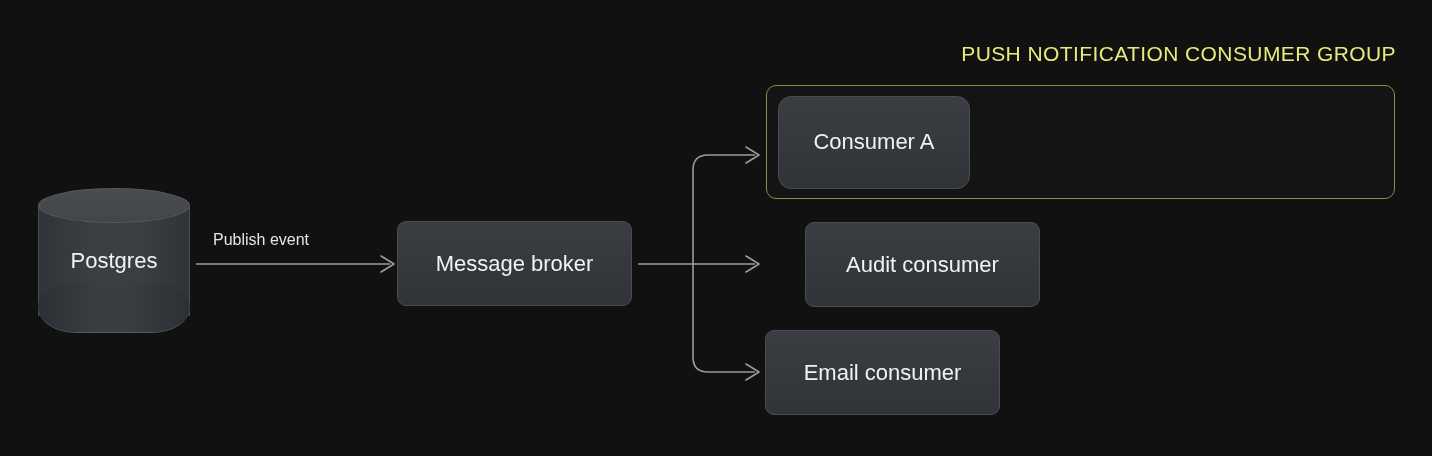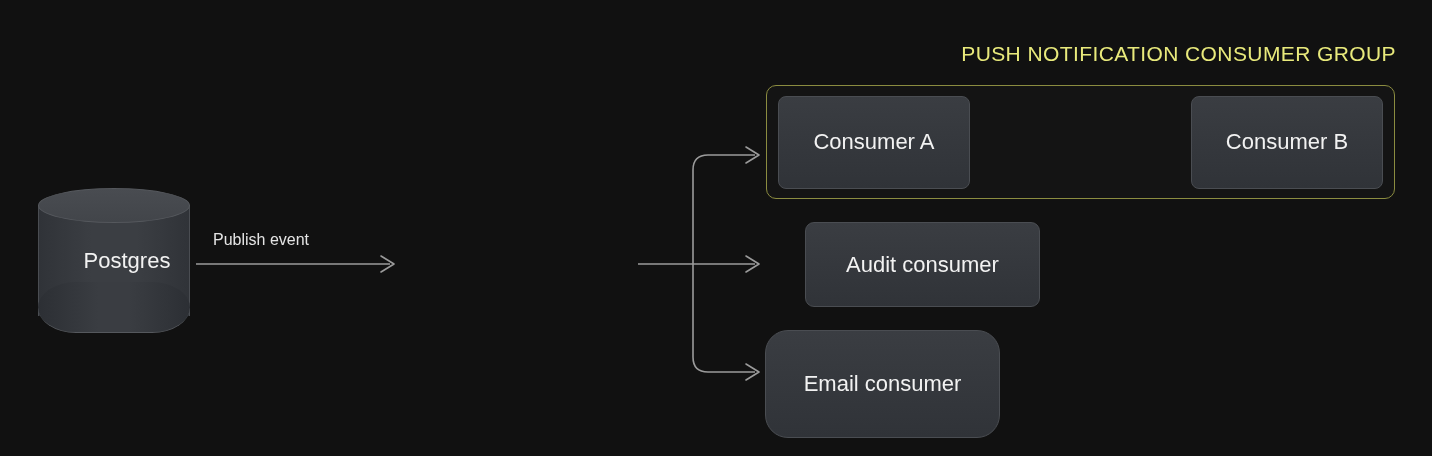--- a/index.html
+++ b/index.html
@@ -61,21 +61,21 @@
     display: flex;
     align-items: center;
     justify-content: center;
     font-size: 22px;
     font-weight: 400;
     white-space: nowrap;
   }
   .consumer-node {
     width: 192px;
     height: 93px;
-    border-radius: 8px;
+    border-radius: 13px;
   }
   .broker-node {
     position: absolute;
     left: 397px;
     top: 221px;
     width: 235px;
     height: 85px;
   }
   .audit-node {
     position: absolute;
@@ -83,22 +83,21 @@
     top: 222px;
     width: 235px;
     height: 85px;
     margin-left: 40px;
   }
   .email-node {
     position: absolute;
     left: 765px;
     top: 330px;
     width: 235px;
-    height: 108px;
-    border-radius: 23px;
+    height: 85px;
   }
 
   
   .cylinder {
     position: absolute;
     left: 38px;
     top: 188px;
     width: 152px;
     height: 145px;
   }
@@ -140,21 +139,20 @@
     left: 0;
     top: 0;
     width: 152px;
     height: 145px;
     display: flex;
     align-items: center;
     justify-content: center;
     color: #f2f2f2;
     font-size: 22px;
     z-index: 3;
-    margin-left: 13px;
   }
 
   
   .edge-label {
     position: absolute;
     left: 213px;
     top: 231px;
     font-size: 16px;
     color: #e4e4e4;
     white-space: nowrap;
@@ -188,30 +186,30 @@
 
   <div class="cylinder">
     <div class="cyl-body"></div>
     <div class="cyl-bottom"></div>
     <div class="cyl-top"></div>
     <div class="cyl-label">Postgres</div>
   </div>
 
   <div class="edge-label">Publish event</div>
 
+  <div class="node broker-node">
+    <span>Message broker</span>
+  </div>
 
   <div class="group-title">PUSH NOTIFICATION CONSUMER GROUP</div>
   <div class="group-box">
     <div class="group-inner">
       <div class="node consumer-node">
         <span>Consumer A</span>
       </div>
-      <div class="node consumer-node">
-        <span>Consumer B</span>
-      </div>
     </div>
   </div>
 
   <div class="node audit-node">
     <span>Audit consumer</span>
   </div>
 
   <div class="node email-node">
     <span>Email consumer</span>
   </div>

